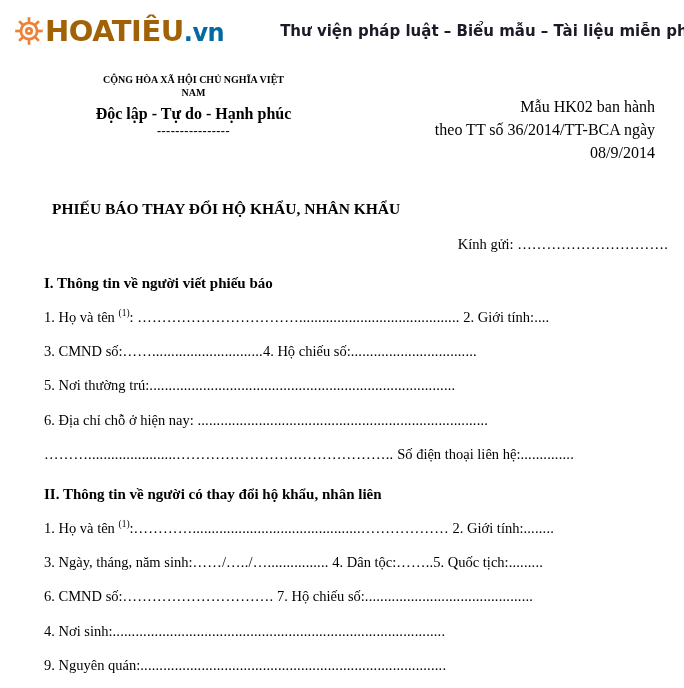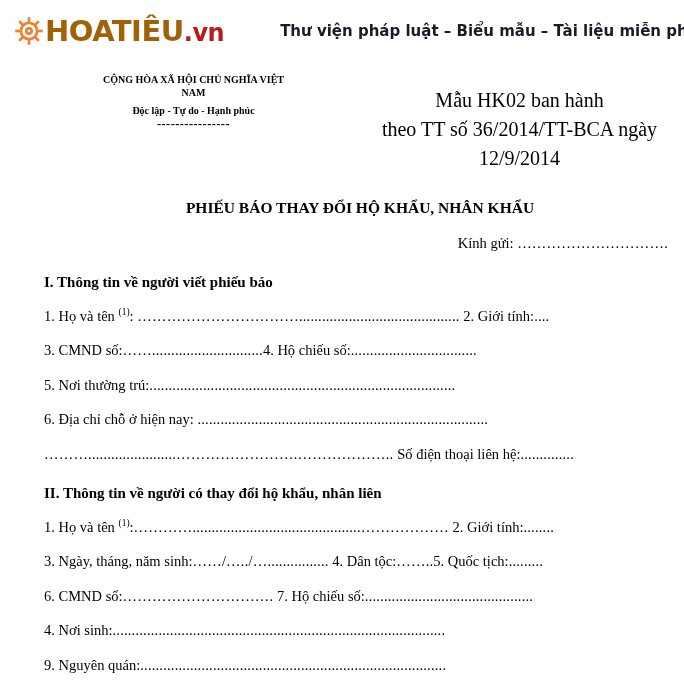--- a/index.html
+++ b/index.html
@@ -39,21 +39,21 @@
   .brand-text {
     font-family: "DejaVu Sans", "Liberation Sans", sans-serif;
     font-weight: bold;
     font-size: 29px;
     letter-spacing: -0.5px;
     line-height: 1;
     margin-left: 1px;
     white-space: nowrap;
   }
   .brand-text .brand-main { color: #a16207; }
-  .brand-text .brand-tld  { color: #b91c1c; font-size: 24px; }
+  .brand-text .brand-tld  { color: #0369a1; font-size: 24px; }
 
   .site-tagline {
     font-family: "DejaVu Sans", "Liberation Sans", sans-serif;
     font-size: 15px;
     font-weight: 600;
     color: #1b1b28;
     margin-left: 56px;
     white-space: nowrap;
   }
 
@@ -79,41 +79,41 @@
     text-align: center;
     padding-top: 8px;
   }
   .nation {
     font-size: 10px;
     font-weight: bold;
     line-height: 1.28;
     margin: 0;
   }
   .motto {
-    font-size: 10px;
+    font-size: 16px;
     font-weight: bold;
     line-height: 1.3;
     margin: 4px 0 0 0;
   }
   .rule-dashes {
     font-size: 12.5px;
     font-weight: bold;
     letter-spacing: 0.4px;
     line-height: 1;
     margin: 1px 0 0 0;
   }
   .form-ref {
-    font-size: 20px;
+    font-size: 16px;
     line-height: 1.45;
-    margin: 4px;
+    margin: 13px;
+    text-align: right;
   }
 
   
   .doc-title {
-    text-align: center;
     font-size: 15.5px;
     font-weight: bold;
     margin: 22px 0 0 0;
     padding-left: 36px;
   }
   .addressee {
     text-align: right;
     font-size: 14.5px;
     margin: 18px 0 0 0;
     padding-left: 10px;
@@ -176,21 +176,21 @@
         <span>CỘNG HÒA XÃ HỘI CHỦ NGHĨA VIỆT</span><br>
         <span>NAM</span>
       </div>
       <div class="motto">Độc lập - Tự do - Hạnh phúc</div>
       <div class="rule-dashes">----------------</div>
     </div>
     <div class="doc-head-right">
       <div class="form-ref">
         <span>Mẫu HK02 ban hành</span><br>
         <span>theo TT số 36/2014/TT-BCA ngày</span><br>
-        <span>12/9/2014</span>
+        <span>08/9/2014</span>
       </div>
     </div>
   </div>
 
   <div class="doc-title">PHIẾU BÁO THAY ĐỔI HỘ KHẨU, NHÂN KHẨU</div>
 
   <div class="addressee">
     <span>Kính gửi:</span>
     <span class="dots">………………………….</span>
   </div>

